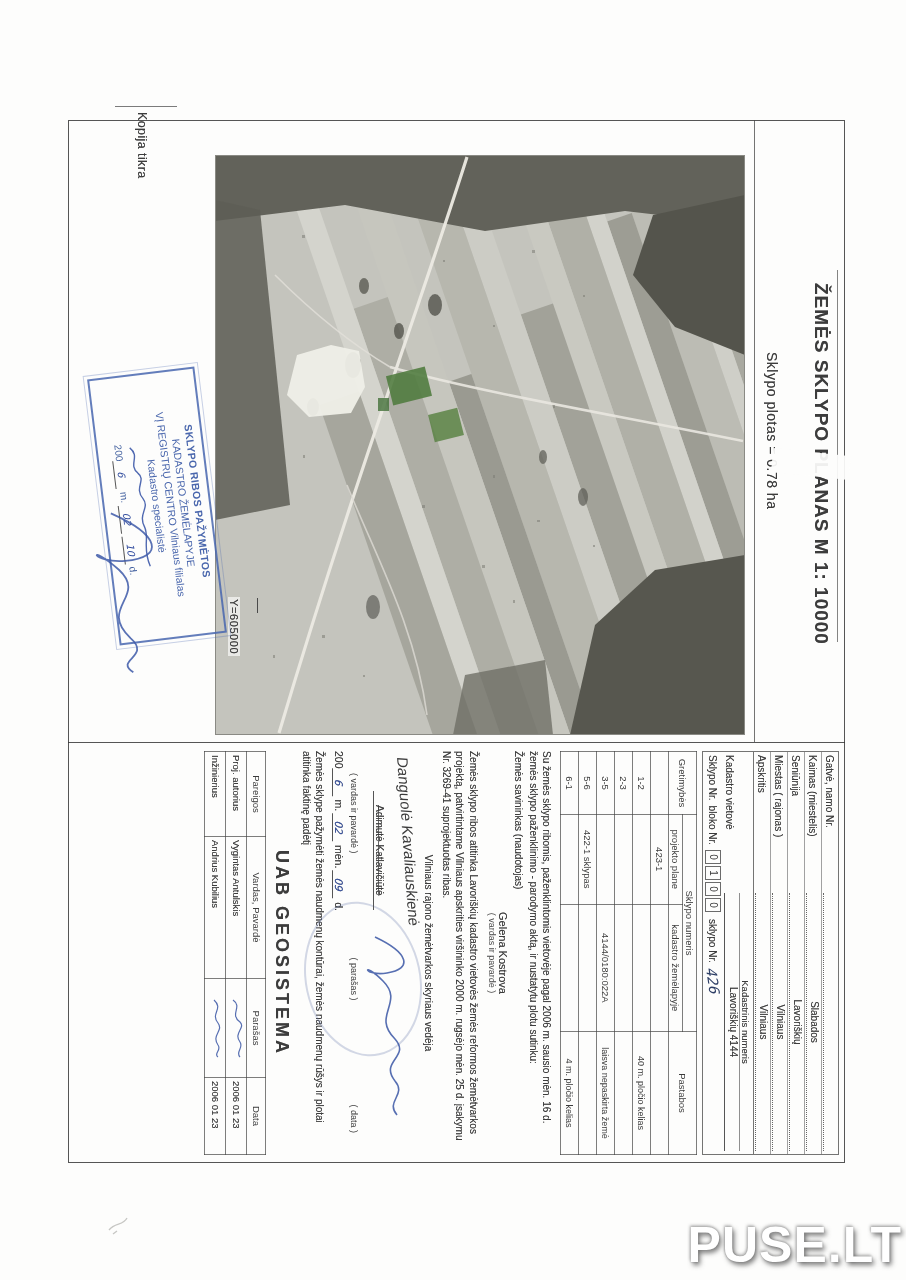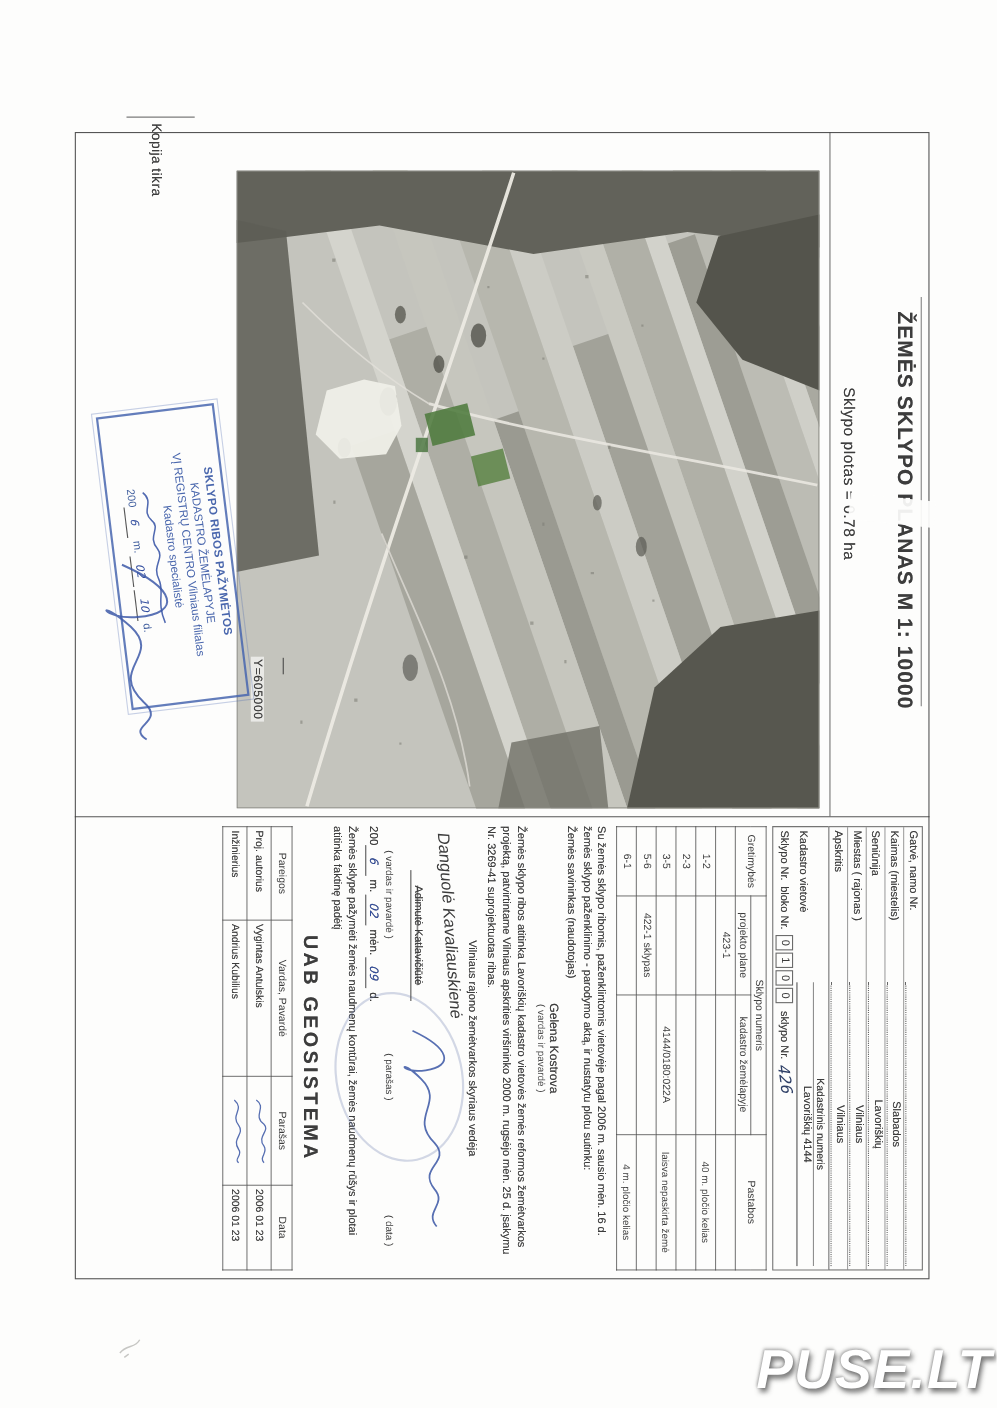--- a/index.html
+++ b/index.html
@@ -100,21 +100,20 @@
     font-family:"Liberation Sans",sans-serif;
   }
   .co{border-collapse:collapse;width:100%;margin-top:5px;}
   .co th,.co td{border:1px solid rgba(70,70,70,.7);font-weight:normal;font-size:9.5px;padding:1px 3px;height:16px;}
   .co td.sigcell{text-align:center;}
   
   .watermark{
     position:absolute;right:4px;bottom:8px;z-index:5;text-align:right;
     font-weight:bold;font-size:50px;line-height:1.06;color:#ffffff;letter-spacing:1px;
     text-shadow:2px 3px 5px rgba(95,95,95,.85),0 0 2px rgba(150,150,150,.9),-1px -2px 3px rgba(130,130,130,.45);
-    font-style:italic;
   }
   .pencil-mark{position:absolute;left:103px;top:1200px;z-index:4;opacity:.55;}
 </style>
 </head>
 <body>
 
 <div class="landscape">
 
   <div class="frame"></div>
 

